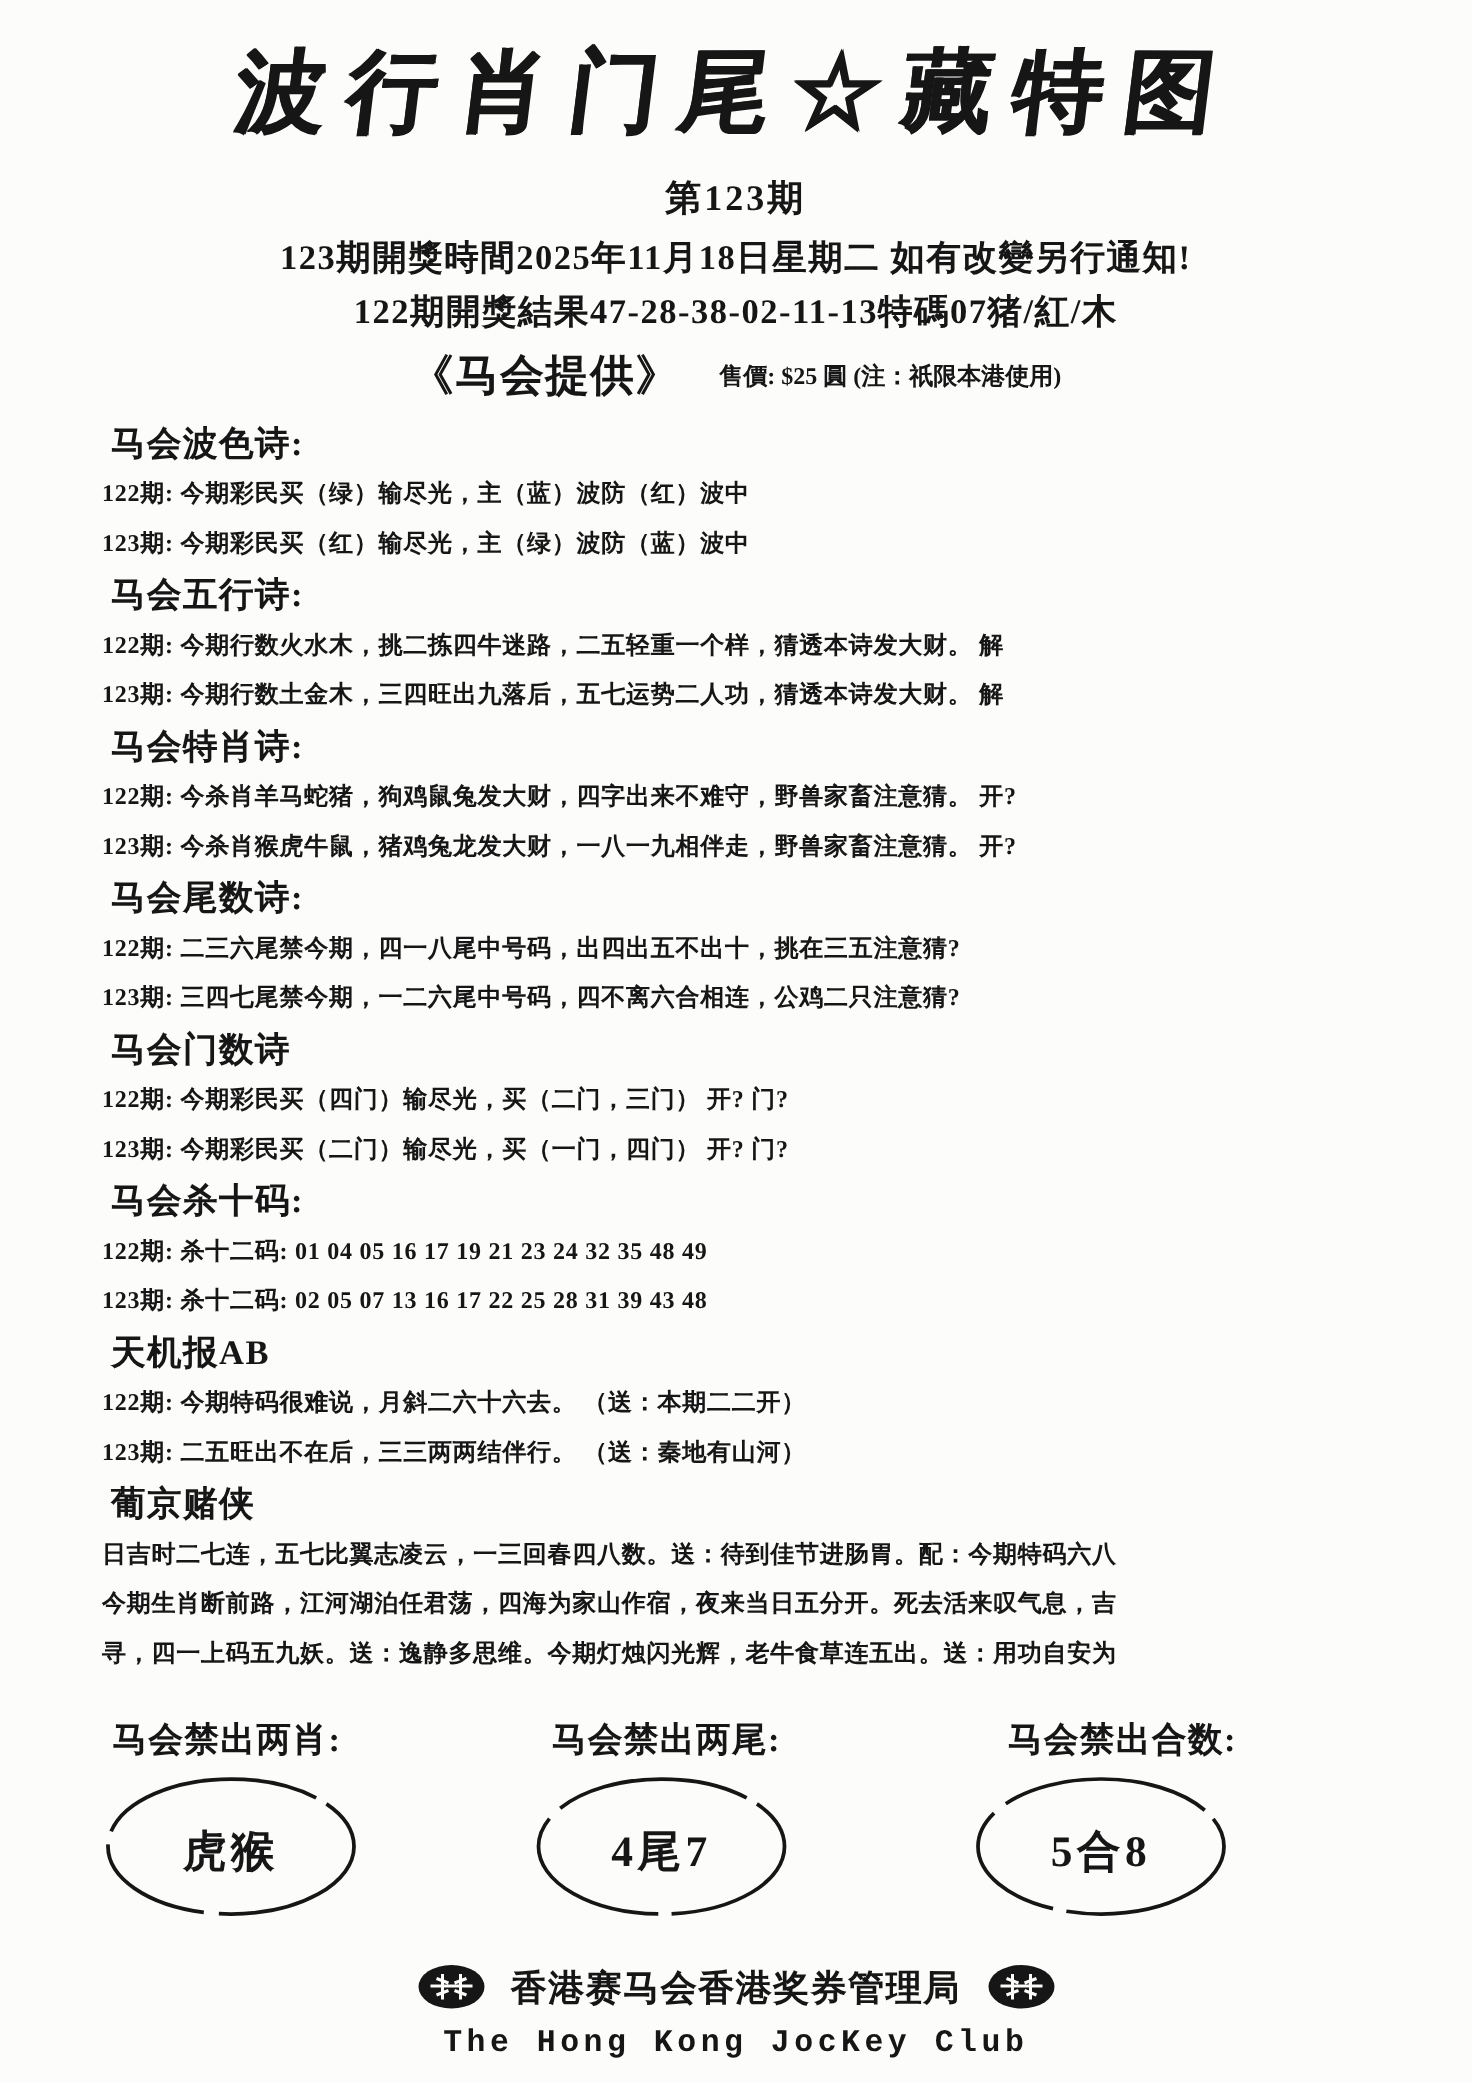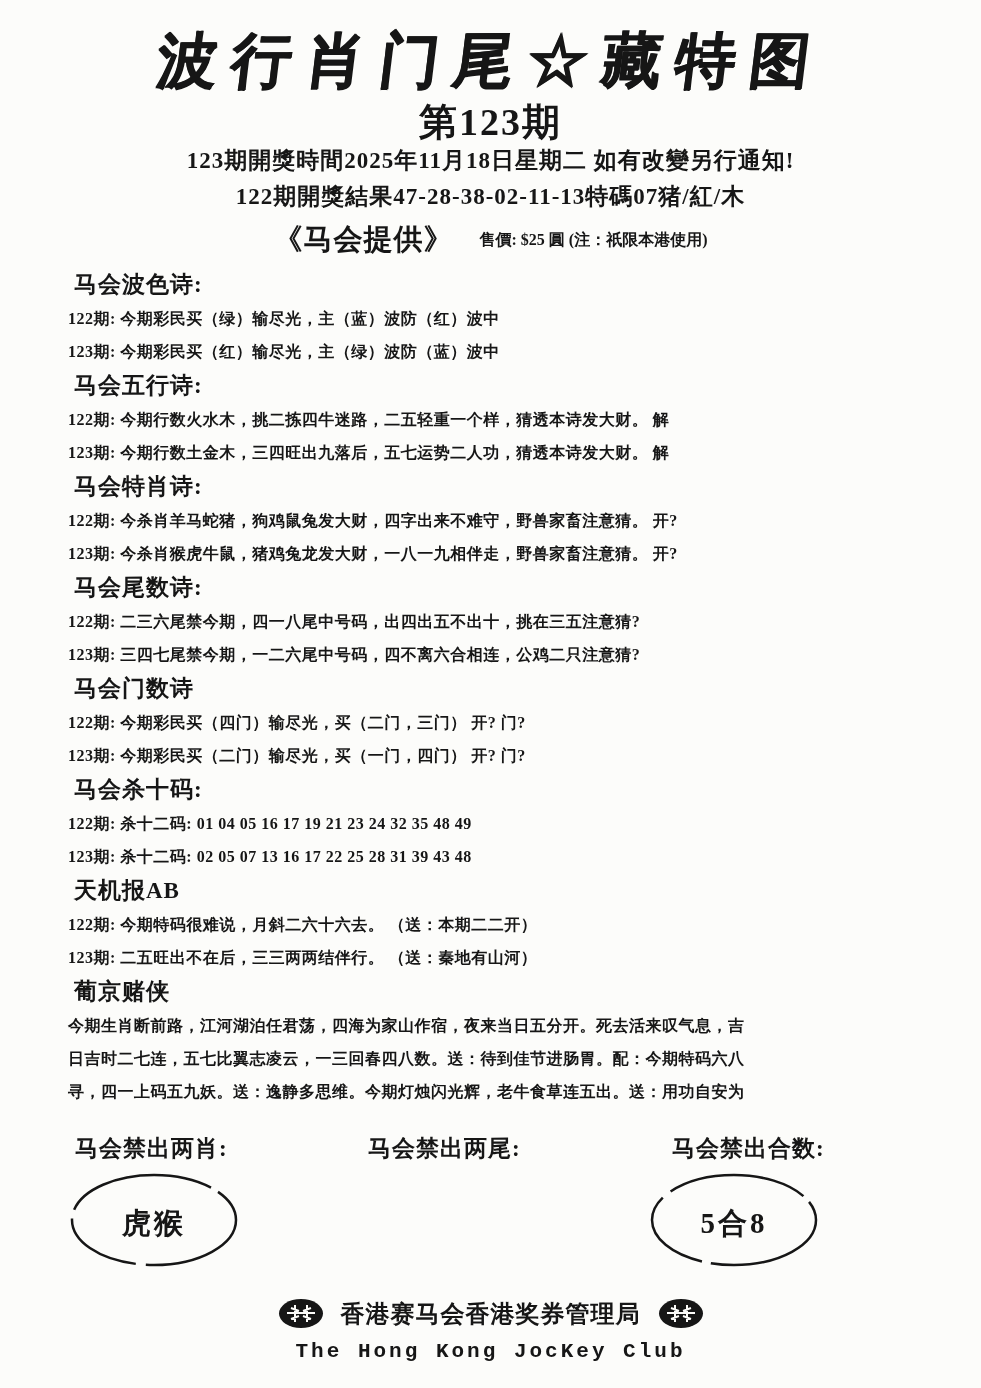--- a/index.html
+++ b/index.html
@@ -21,23 +21,23 @@
     font-size:60px;
     line-height:86px;
     letter-spacing:14px;
     transform:skewX(-7deg);
     font-weight:900;
     text-shadow:1px 0 0 #161616, 0 1px 0 #161616;
     white-space:nowrap;
   }
   .issue{
     text-align:center;
-    font-size:38px;
+    font-size:24px;
     line-height:36px;
-    margin-top:0px;
+    margin-top:11px;
     letter-spacing:2px;
   }
   .notice{
     text-align:center;
     font-size:23px;
     line-height:30px;
     margin-top:6px;
     letter-spacing:1px;
   }
   .provider-row{
@@ -184,39 +184,45 @@
     </div>
 
     <div class="section">
       <div class="heading">天机报AB</div>
       <div class="line">122期: 今期特码很难说，月斜二六十六去。 （送：本期二二开）</div>
       <div class="line">123期: 二五旺出不在后，三三两两结伴行。 （送：秦地有山河）</div>
     </div>
 
     <div class="section">
       <div class="heading">葡京赌侠</div>
+      <div class="line">日吉时二七连，五七比翼志凌云，一三回春四八数。送：待到佳节进肠胃。配：今期特码六八</div>
       <div class="line">今期生肖断前路，江河湖泊任君荡，四海为家山作宿，夜来当日五分开。死去活来叹气息，吉</div>
-      <div class="line">日吉时二七连，五七比翼志凌云，一三回春四八数。送：待到佳节进肠胃。配：今期特码六八</div>
       <div class="line">寻，四一上码五九妖。送：逸静多思维。今期灯烛闪光辉，老牛食草连五出。送：用功自安为</div>
     </div>
 
   </div>
 
   <div class="ban-region">
     <div class="ban-label c1">马会禁出两肖:</div>
     <div class="ban-label c2">马会禁出两尾:</div>
     <div class="ban-label c3">马会禁出合数:</div>
 
     <div class="ban-oval c1">
       <svg viewBox="0 0 172 98">
         <ellipse cx="86" cy="49" rx="82" ry="45" fill="none" stroke="#161616" stroke-width="2.5" stroke-dasharray="110 10 85 9 150 8"></ellipse>
       </svg>
       <div class="ban-value">虎猴</div>
     </div>
 
+    <div class="ban-oval c2">
+      <svg viewBox="0 0 172 98">
+        <ellipse cx="86" cy="49" rx="82" ry="45" fill="none" stroke="#161616" stroke-width="2.5" stroke-dasharray="95 9 120 10 130 8"></ellipse>
+      </svg>
+      <div class="ban-value">4尾7</div>
+    </div>
 
     <div class="ban-oval c3">
       <svg viewBox="0 0 172 98">
         <ellipse cx="86" cy="49" rx="82" ry="45" fill="none" stroke="#161616" stroke-width="2.5" stroke-dasharray="125 9 95 10 140 8"></ellipse>
       </svg>
       <div class="ban-value">5合8</div>
     </div>
   </div>
 
   <div class="logo-row">

